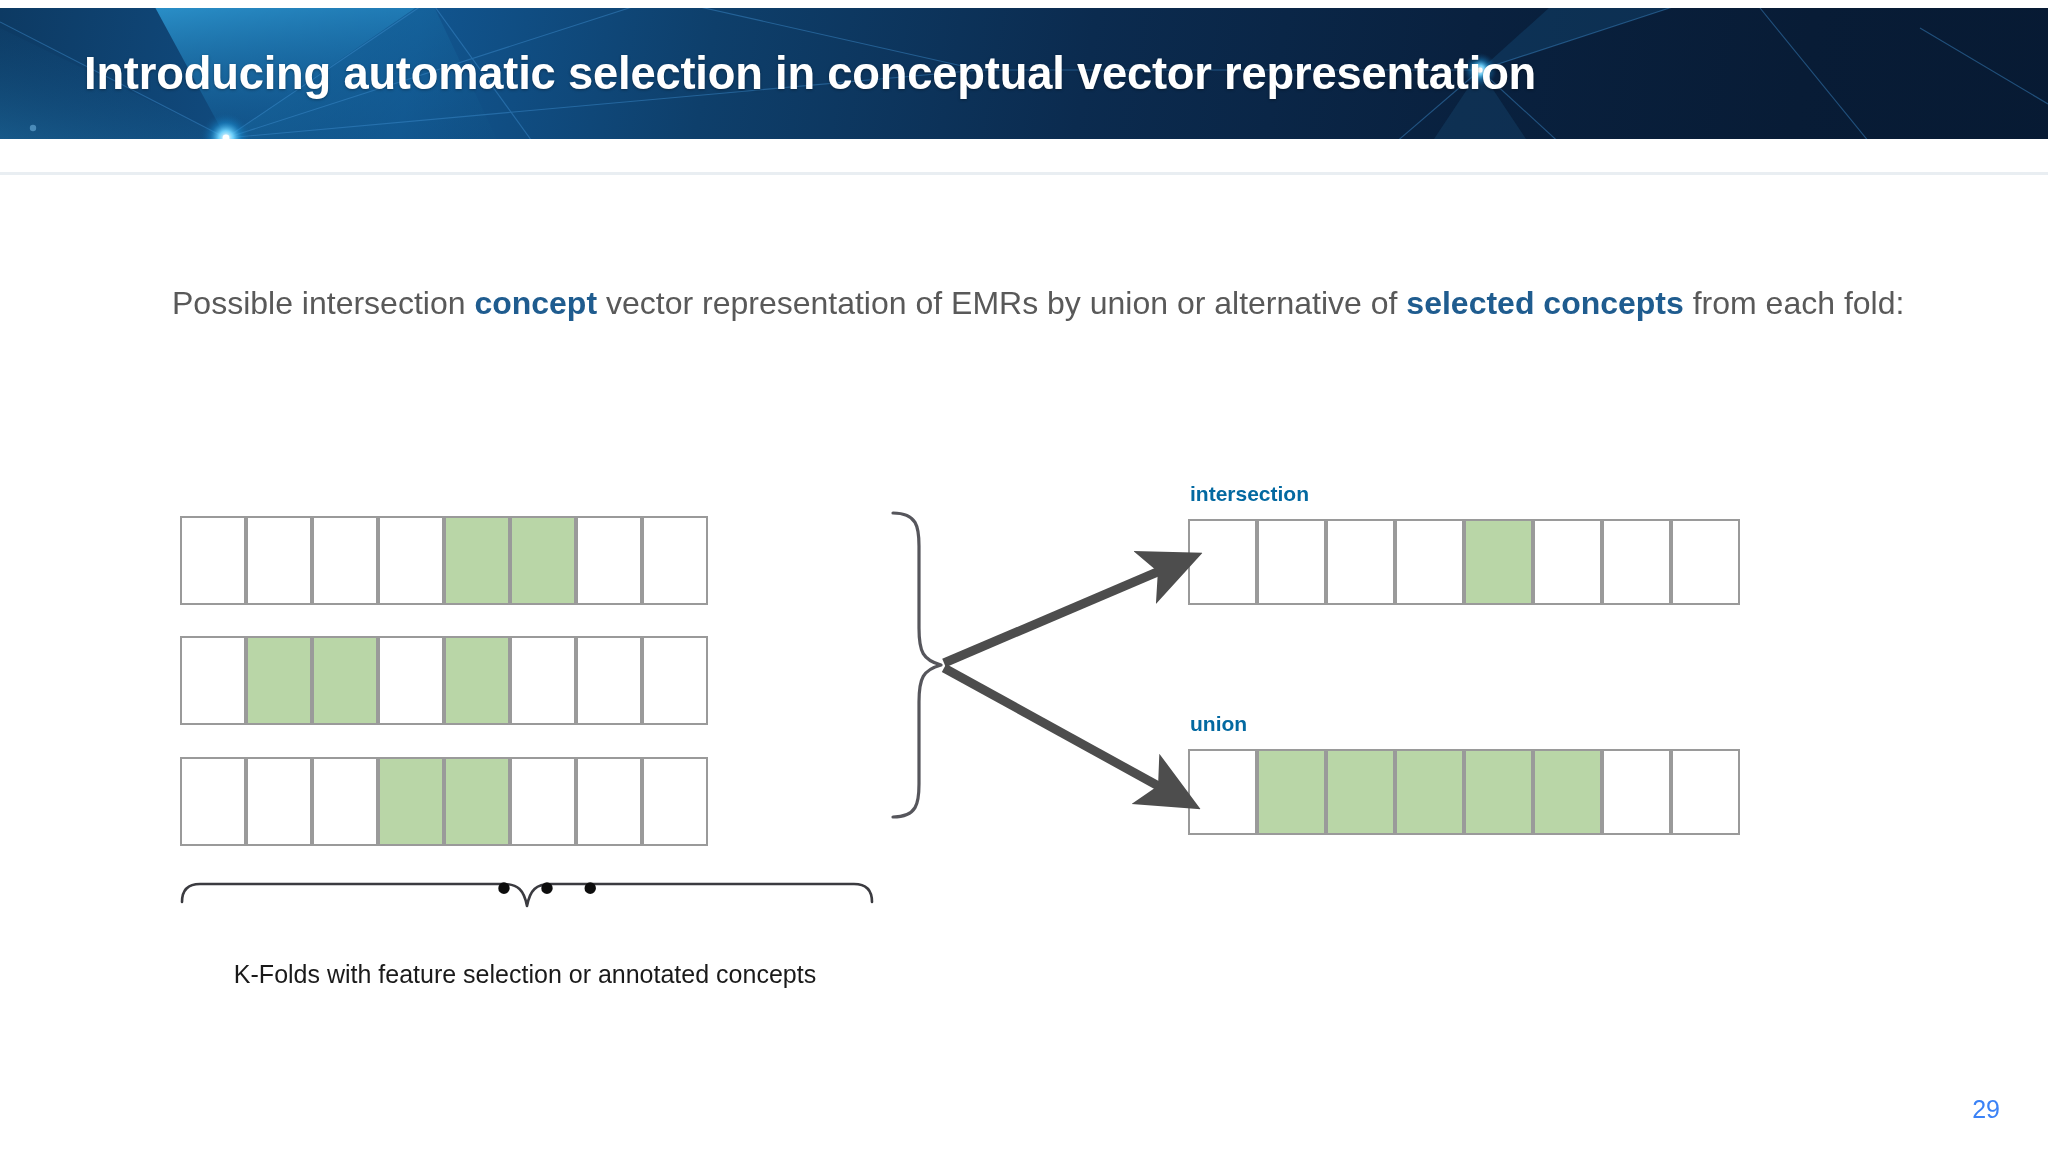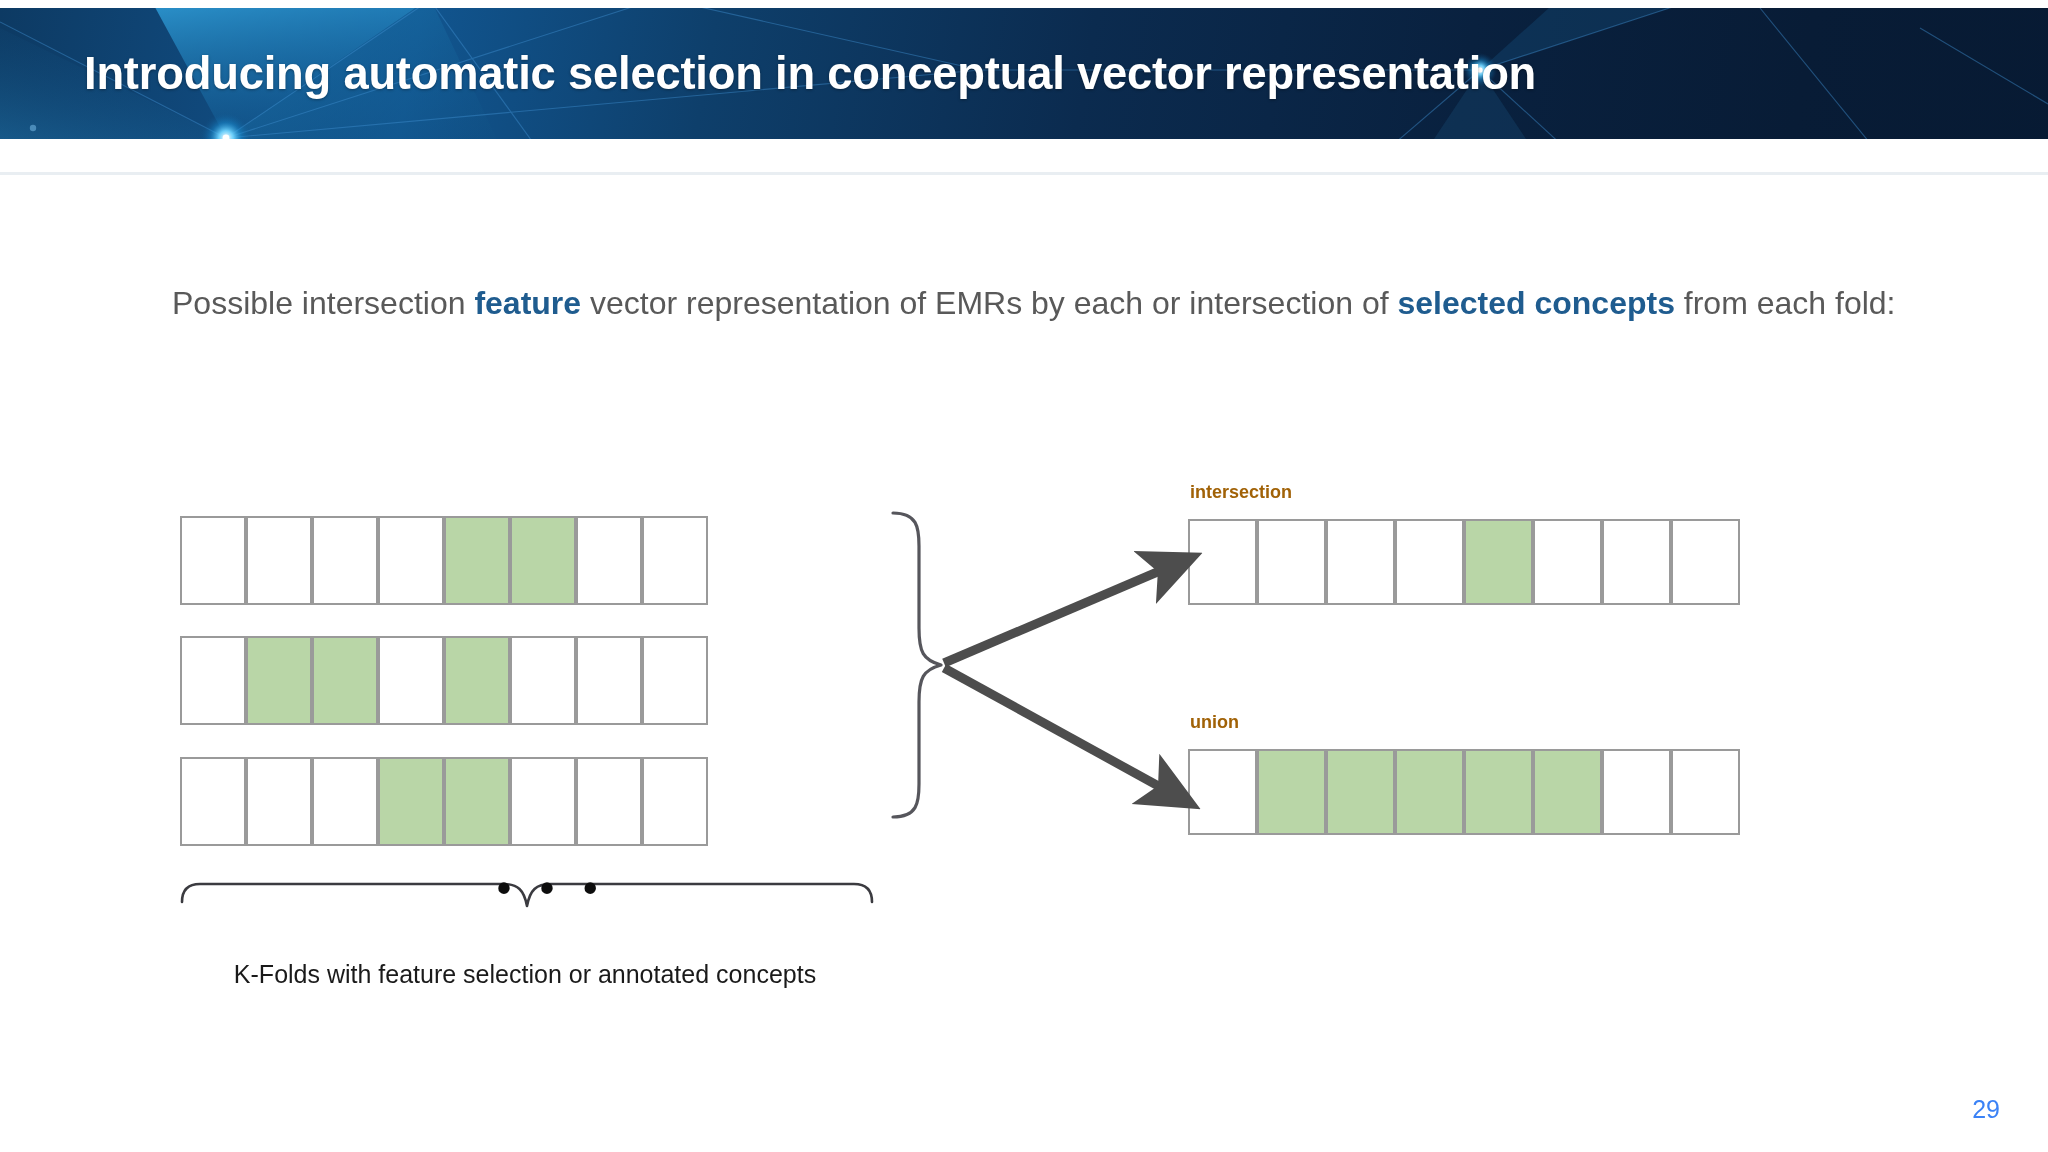--- a/index.html
+++ b/index.html
@@ -92,23 +92,23 @@
   #fold-row-2 { top: 757px; }
 
   
   .right-row { left: 1188px; }
   .right-row .vcell { width: 69px; height: 86px; }
   #result-row-intersection { top: 519px; }
   #result-row-union        { top: 749px; }
 
   .result-label {
     position: absolute;
-    font-size: 18px;
+    font-size: 21px;
     font-weight: bold;
-    color: #a16207;
+    color: #0369a1;
     font-family: "Liberation Sans", sans-serif;
     white-space: nowrap;
   }
   #label-intersection { left: 1190px; top: 482px; }
   #label-union        { left: 1190px; top: 712px; }
 
   
   #diagram-svg {
     position: absolute;
     left: 0; top: 0;
@@ -216,21 +216,21 @@
     <circle cx="1480" cy="62" r="17" fill="url(#nodeGlow)"></circle>
     <circle cx="1480" cy="62" r="2.6" fill="#ffffff"></circle>
     <circle cx="33" cy="120" r="3.2" fill="#7fc4ef" opacity="0.5"></circle>
     <circle cx="1506" cy="152" r="3.0" fill="#7fc4ef" opacity="0.35"></circle>
   </svg>
 
   <div id="title-text">Introducing automatic selection in conceptual vector representation</div>
 </div>
 <div id="header-underline"></div>
 
-<div id="lead-paragraph"><span>Possible intersection </span><span class="hl">feature</span><span> vector representation of EMRs by each or intersection of </span><span class="hl">selected concepts</span><span> from each fold:</span></div>
+<div id="lead-paragraph"><span>Possible intersection </span><span class="hl">concept</span><span> vector representation of EMRs by union or alternative of </span><span class="hl">selected concepts</span><span> from each fold:</span></div>
 
 <div class="vector-row left-row" id="fold-row-0">
     <div class="vcell"></div>
     <div class="vcell"></div>
     <div class="vcell"></div>
     <div class="vcell"></div>
     <div class="vcell filled"></div>
     <div class="vcell filled"></div>
     <div class="vcell"></div>
     <div class="vcell"></div>

